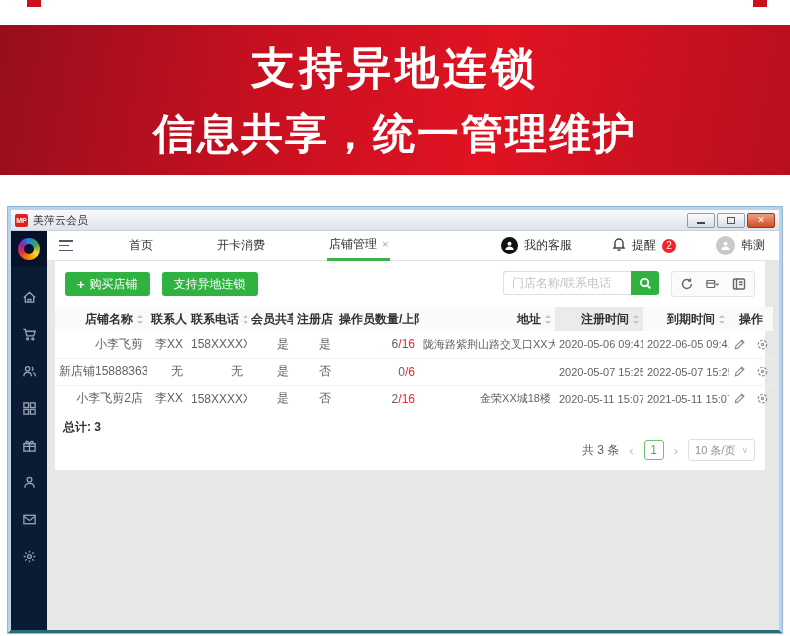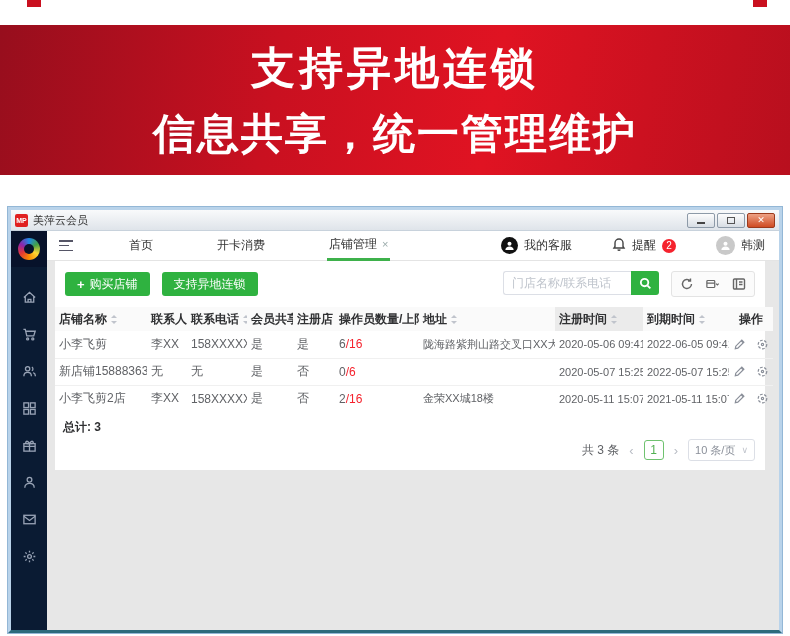--- a/index.html
+++ b/index.html
@@ -74,21 +74,21 @@
   .searchbox { display:flex; }
   .searchbox input { width:128px; height:24px; border:1px solid #dcdfe6; border-right:none; border-radius:3px 0 0 3px; font-size:12px; padding:0 8px; color:#606266; outline:none; }
   .searchbox input::placeholder { color:#bfc4cc; }
   .search-btn { width:28px; height:24px; background:#2fb240; border:none; border-radius:0 3px 3px 0; display:flex; align-items:center; justify-content:center; }
   .search-btn svg { width:13px; height:13px; stroke:#fff; fill:none; stroke-width:2; }
   .icon-group { height:26px; border:1px solid #e3e3e3; background:#fbfbfb; border-radius:3px; display:flex; align-items:center; padding:0 8px; gap:12px; }
   .tool-ico svg { width:14px; height:14px; stroke:#666; fill:none; stroke-width:1.4; display:block; }
 
   
   table { border-collapse:collapse; table-layout:fixed; width:718px; font-size:12px; }
-  th, td { text-align:left; padding:0 4px; overflow:hidden; white-space:nowrap; }
+  th, td { text-align:right; padding:0 4px; overflow:hidden; white-space:nowrap; }
   thead th { height:24px; color:#303133; font-weight:bold; font-size:12px; background:#fafafa; }
   thead th.shaded { background:#ebebeb; }
   tbody td { height:27px; border-top:1px solid #f0f0f0; color:#606266; }
   tbody tr:first-child td { border-top:none; }
   .c-name{width:92px;} .c-contact{width:40px;} .c-phone{width:60px;} .c-share{width:46px;}
   .c-reg{width:42px;} .c-op{width:84px;} .c-addr{width:136px;} .c-rt{width:88px;} .c-et{width:86px;} .c-ops{width:44px; text-align:center;}
   td.c-rt, td.c-et { font-size:11px; }
   td.c-addr { font-size:11px; }
   .caret { display:inline-block; width:7px; height:9px; position:relative; margin-left:3px; vertical-align:-1px; }
   .caret::before { content:''; position:absolute; top:0; left:1px; border-left:3px solid transparent; border-right:3px solid transparent; border-bottom:3px solid #c0c4cc; }

